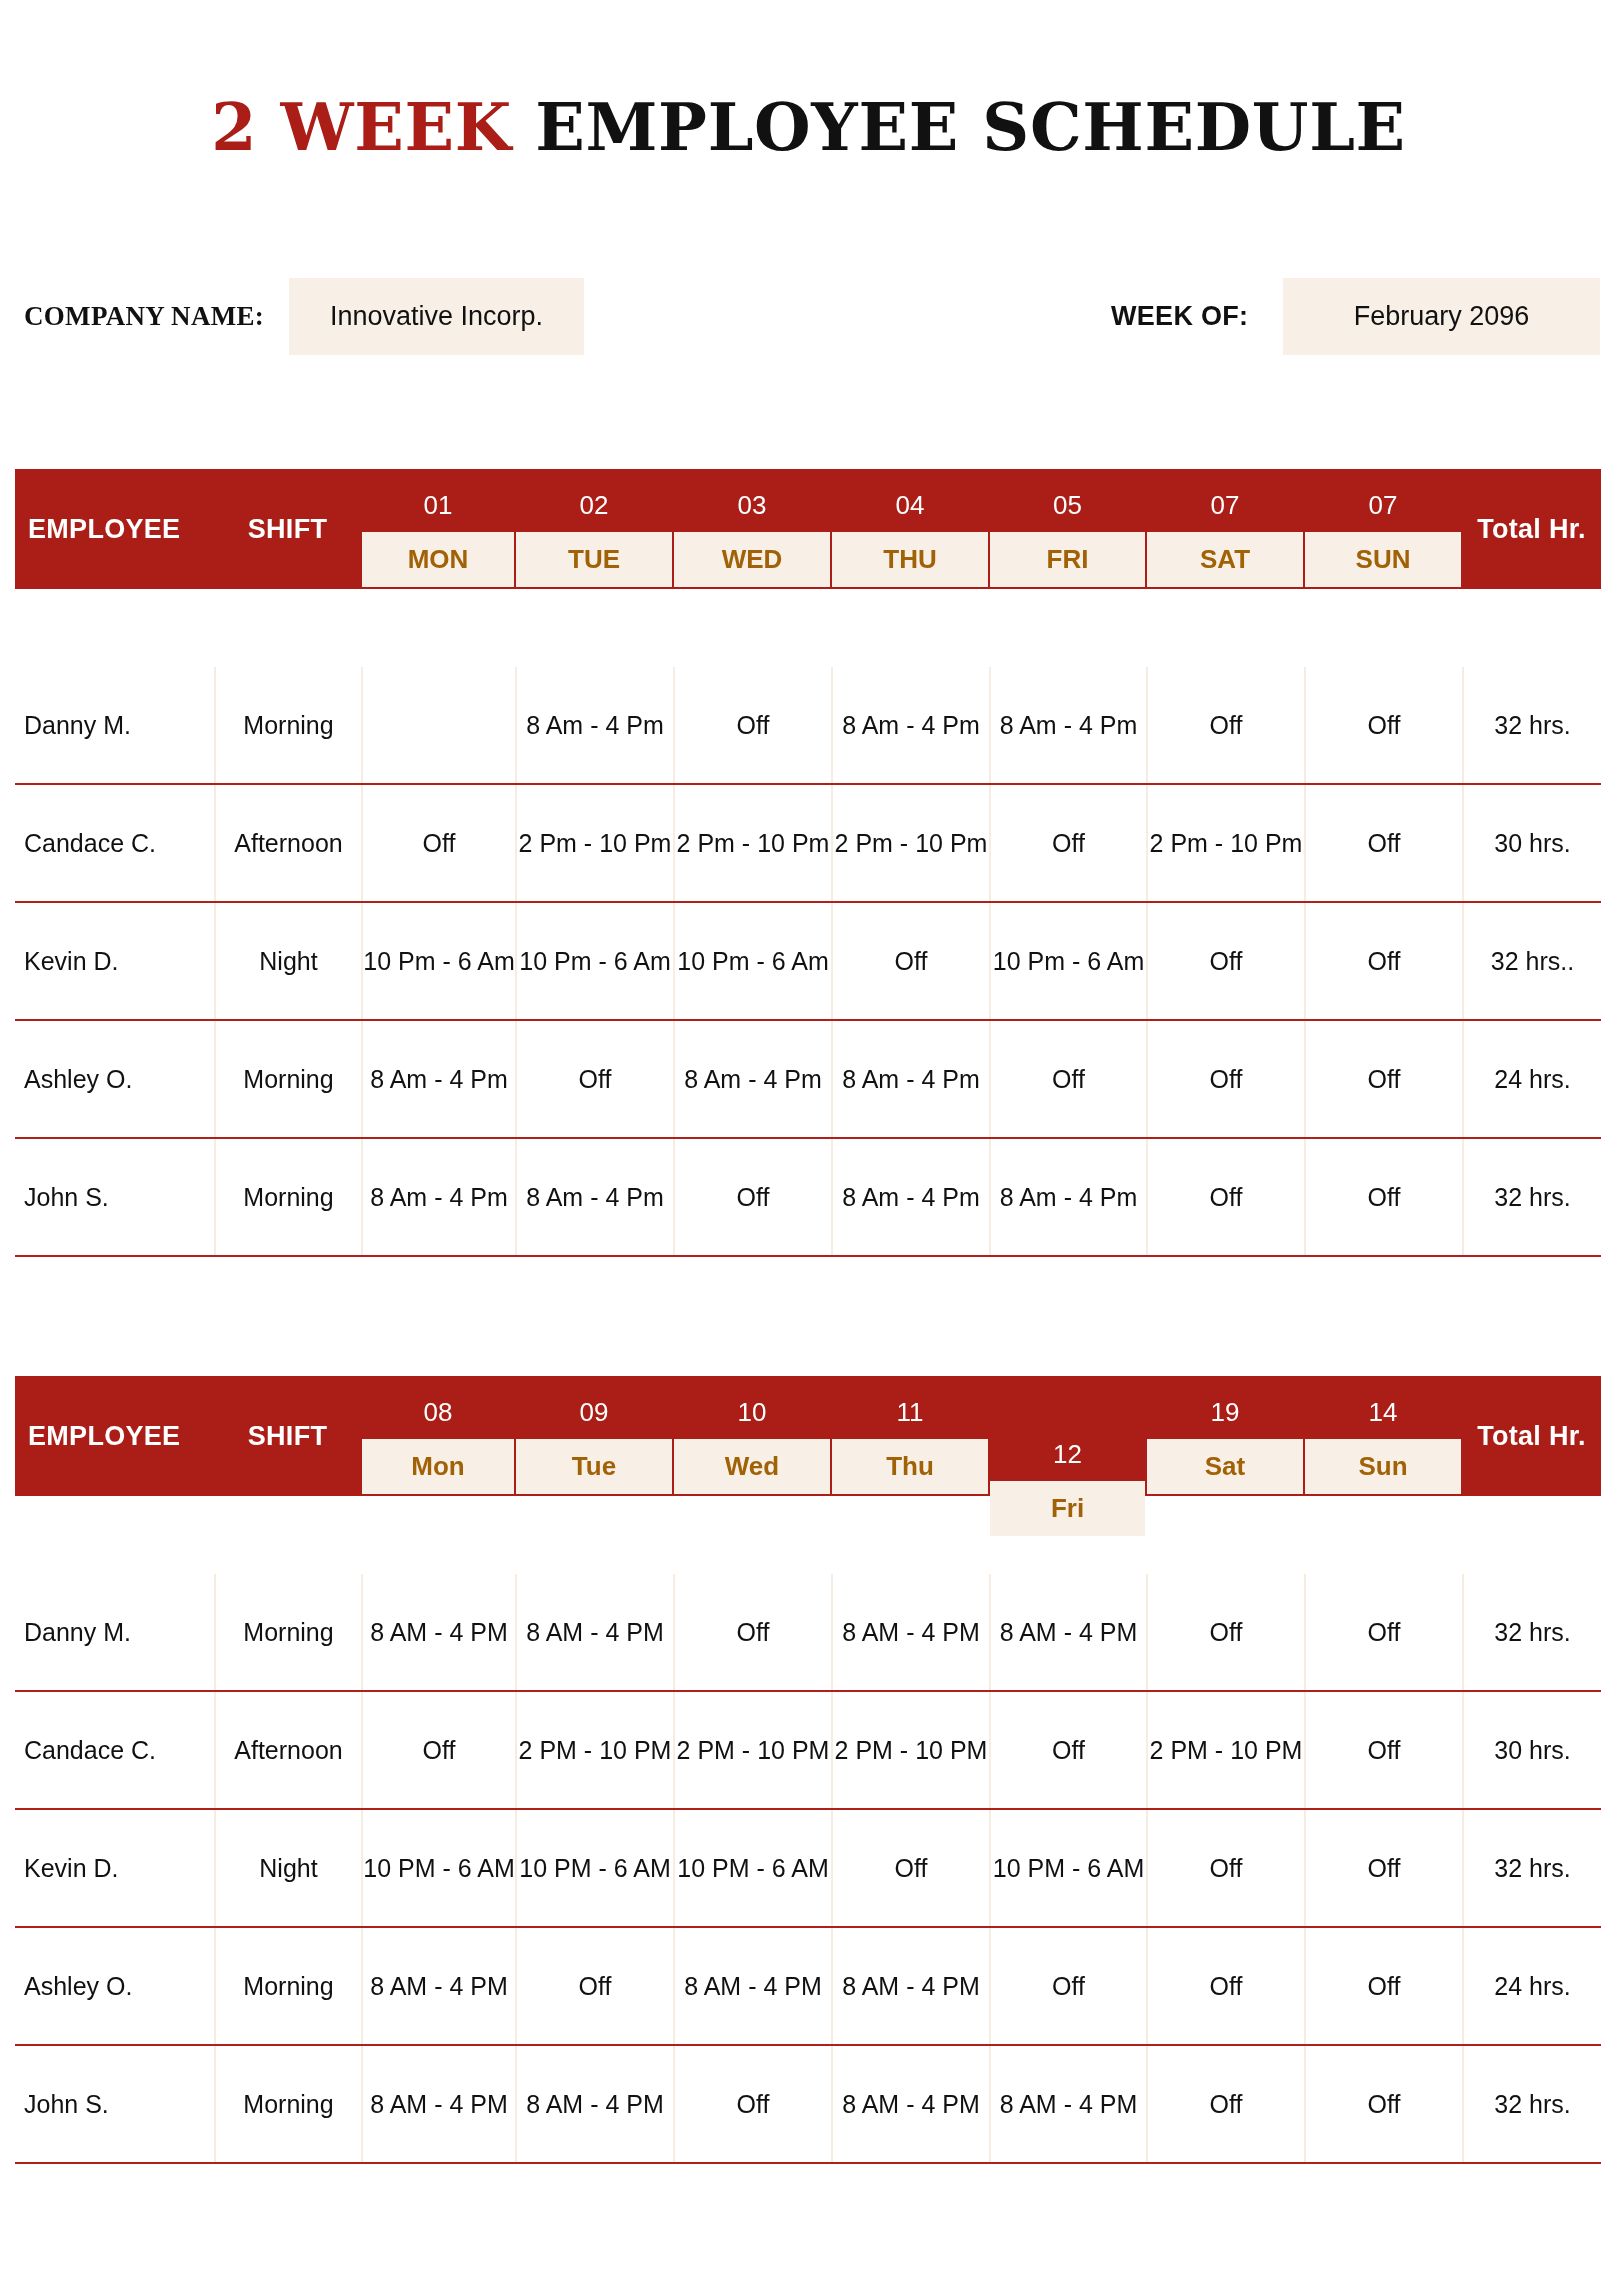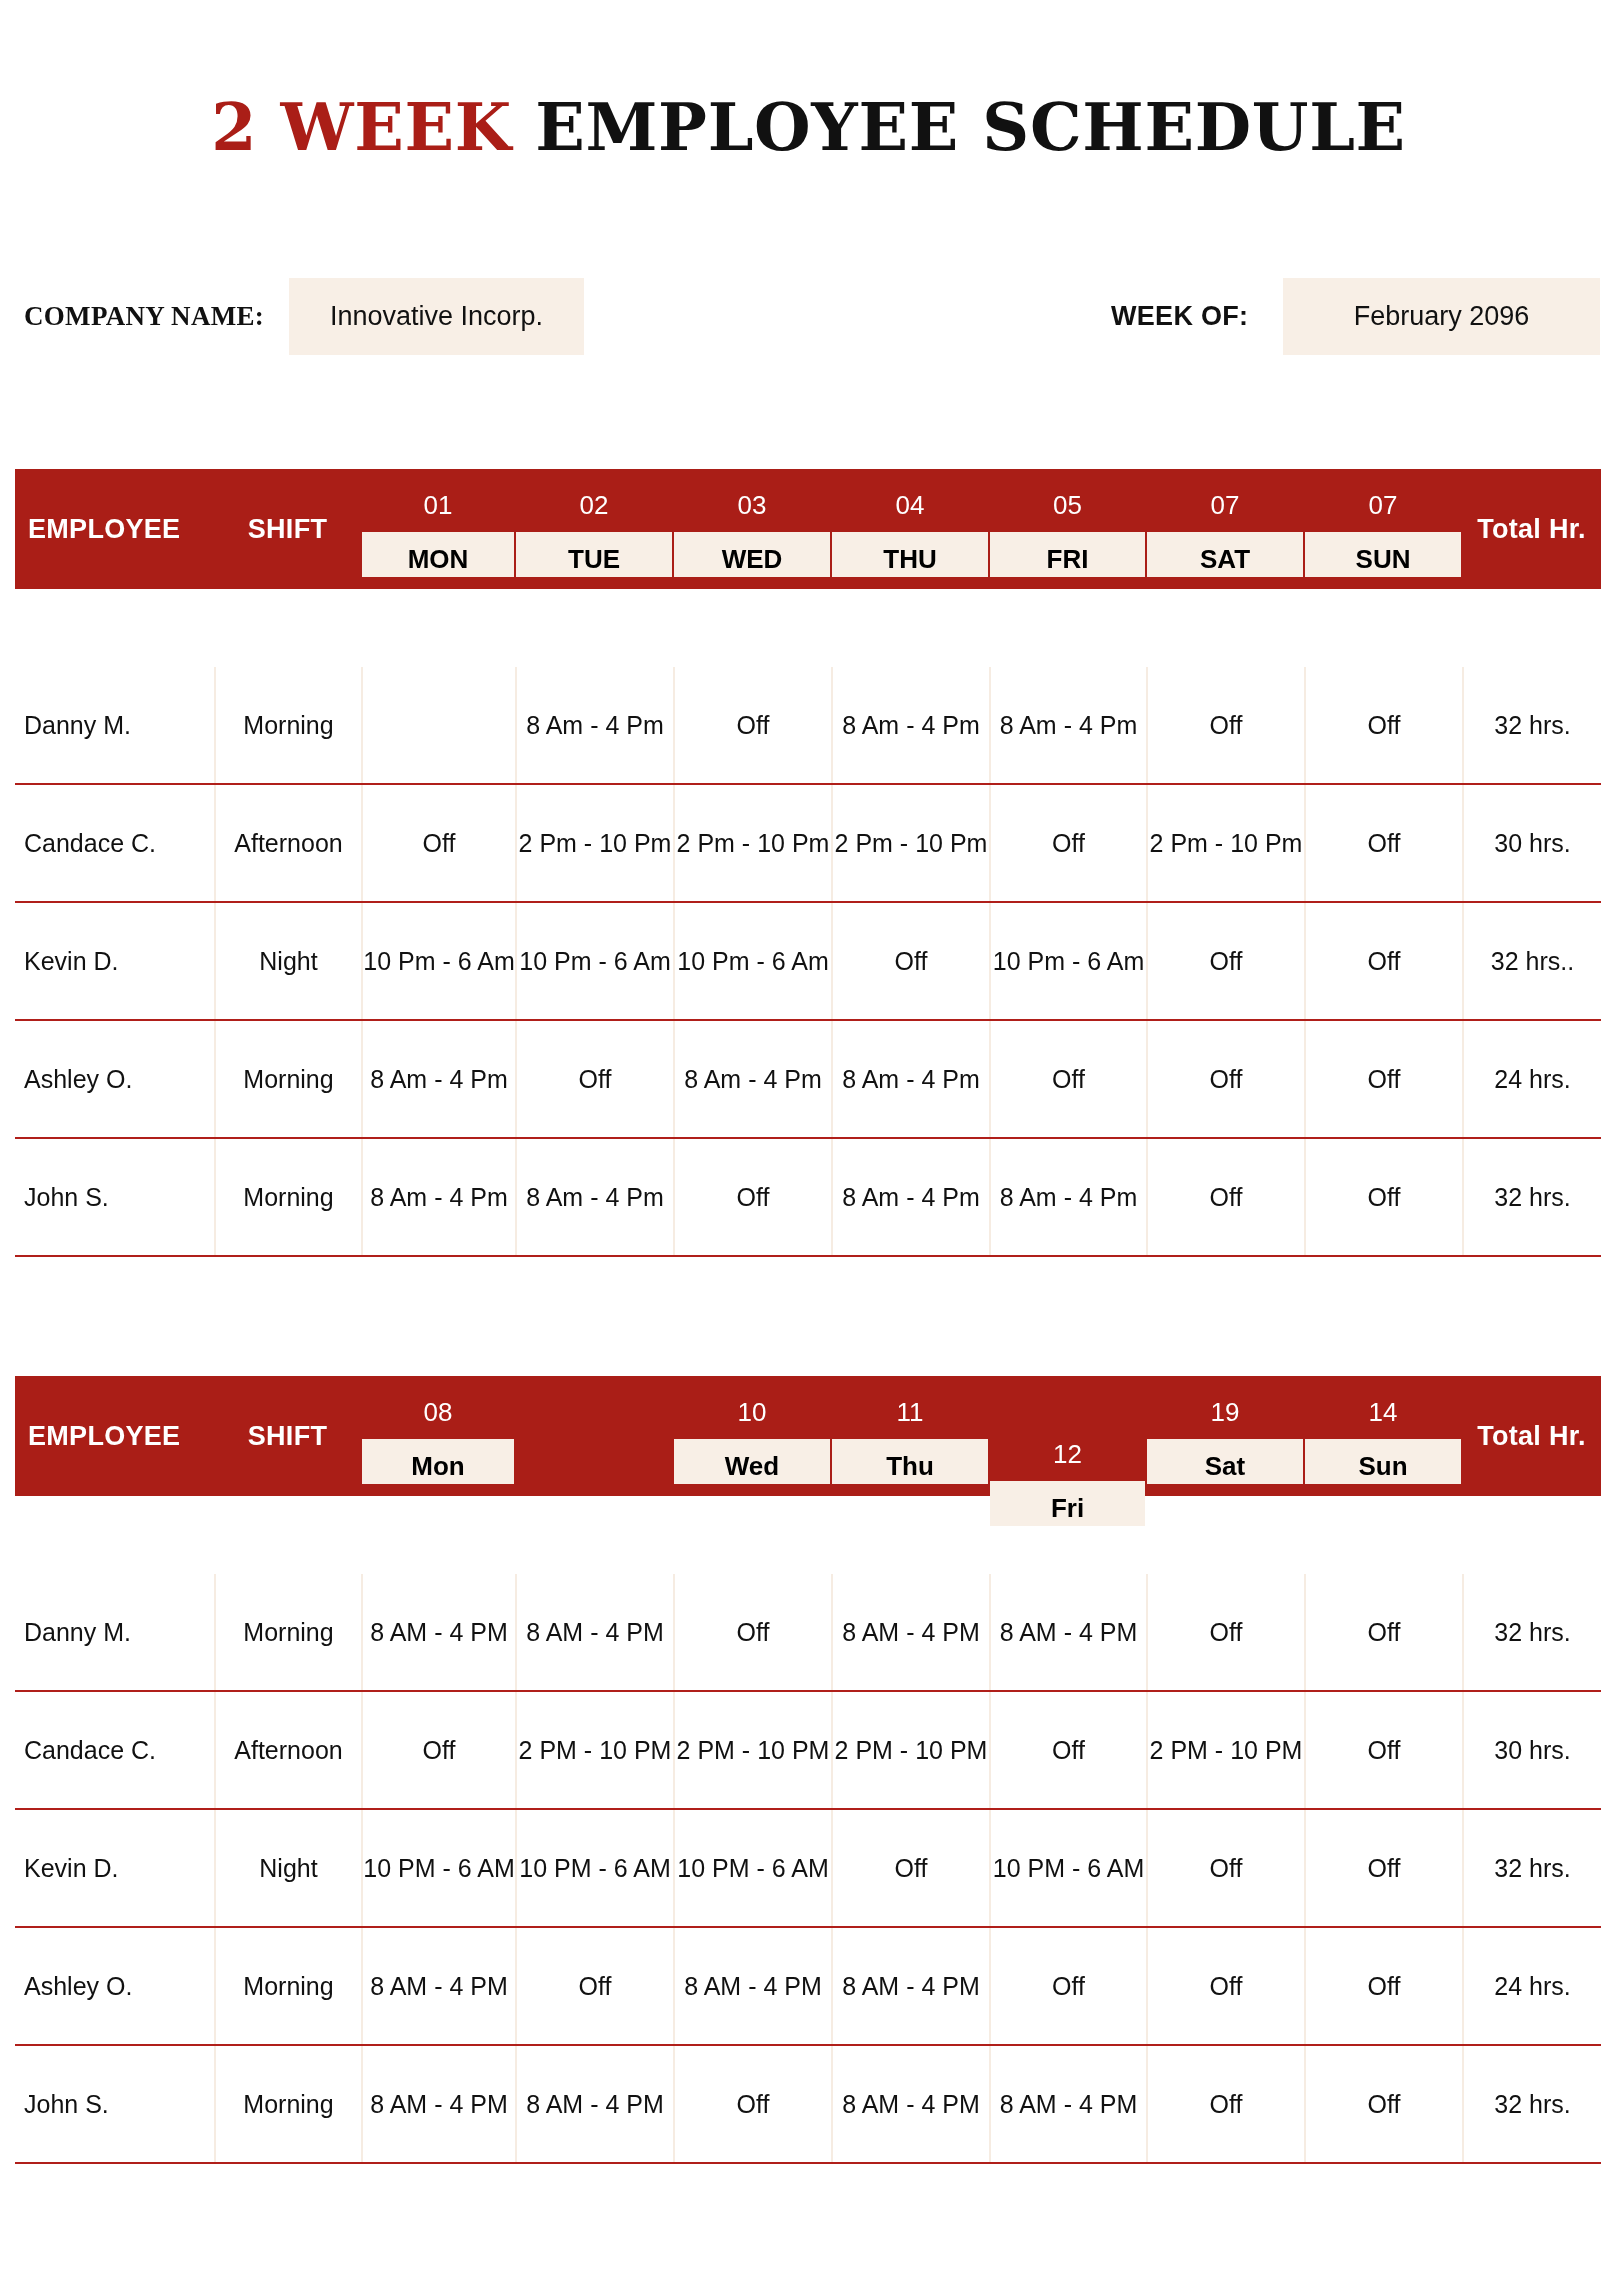--- a/index.html
+++ b/index.html
@@ -16,22 +16,22 @@
   .info-box { position: absolute; background: #f8efe6; height: 77px; line-height: 77px;
               text-align: center; font-size: 27px; color: #111; }
 
   .sched { position: absolute; left: 15px; width: 1586px; }
   .hdr { position: relative; height: 120px; background: #aa1e17; }
   .hdr .col { position: absolute; top: 0; height: 120px; }
   .hdr .lbl { position: absolute; top: 0; height: 120px; line-height: 120px; color: #fff;
               font-weight: bold; font-size: 27px; letter-spacing: 0.3px; }
   .hdr .num { position: absolute; top: 19.5px; width: 100%; text-align: center; color: #fff;
               font-size: 26px; line-height: 33px; }
-  .hdr .day { position: absolute; top: 63px; height: 45px; left: 1.3px; right: 1.3px;
-              background: #f8efe6; color: #000000; font-weight: bold; font-size: 26px;
+  .hdr .day { position: absolute; top: 63px; height: 55px; left: 1.3px; right: 1.3px;
+              background: #f8efe6; color: #a16207; font-weight: bold; font-size: 26px;
               line-height: 55px; text-align: center; }
 
   .rows { position: relative; margin-top: 78px; }
   .row { position: relative; height: 116px; border-bottom: 2.6px solid #b01f1a; }
   .cell { position: absolute; top: 0; height: 116px; line-height: 116px; text-align: center;
           font-size: 25px; color: #111; white-space: nowrap;
           border-left: 2px solid #f6ece2; box-sizing: border-box; }
   .cell.first { border-left: none; text-align: left; padding-left: 9px; }
 </style>
 </head>
@@ -145,20 +145,24 @@
   </div>
 
 <div class="sched" id="week-1" style="top:1376px;">
     <div class="hdr">
       <div class="lbl" style="left:13px;">EMPLOYEE</div>
       <div class="lbl" style="left:199px;width:147px;text-align:center;">SHIFT</div>
       <div class="col" style="left:346px;width:154px;">
         <div class="num">08</div>
         <div class="day">Mon</div>
       </div>
+      <div class="col" style="left:500px;width:158px;">
+        <div class="num">09</div>
+        <div class="day">Tue</div>
+      </div>
       <div class="col" style="left:658px;width:158px;">
         <div class="num">10</div>
         <div class="day">Wed</div>
       </div>
       <div class="col" style="left:816px;width:158px;">
         <div class="num">11</div>
         <div class="day">Thu</div>
       </div>
       <div class="col" style="left:974px;width:157px;margin-top:42px;">
         <div class="num">12</div>

